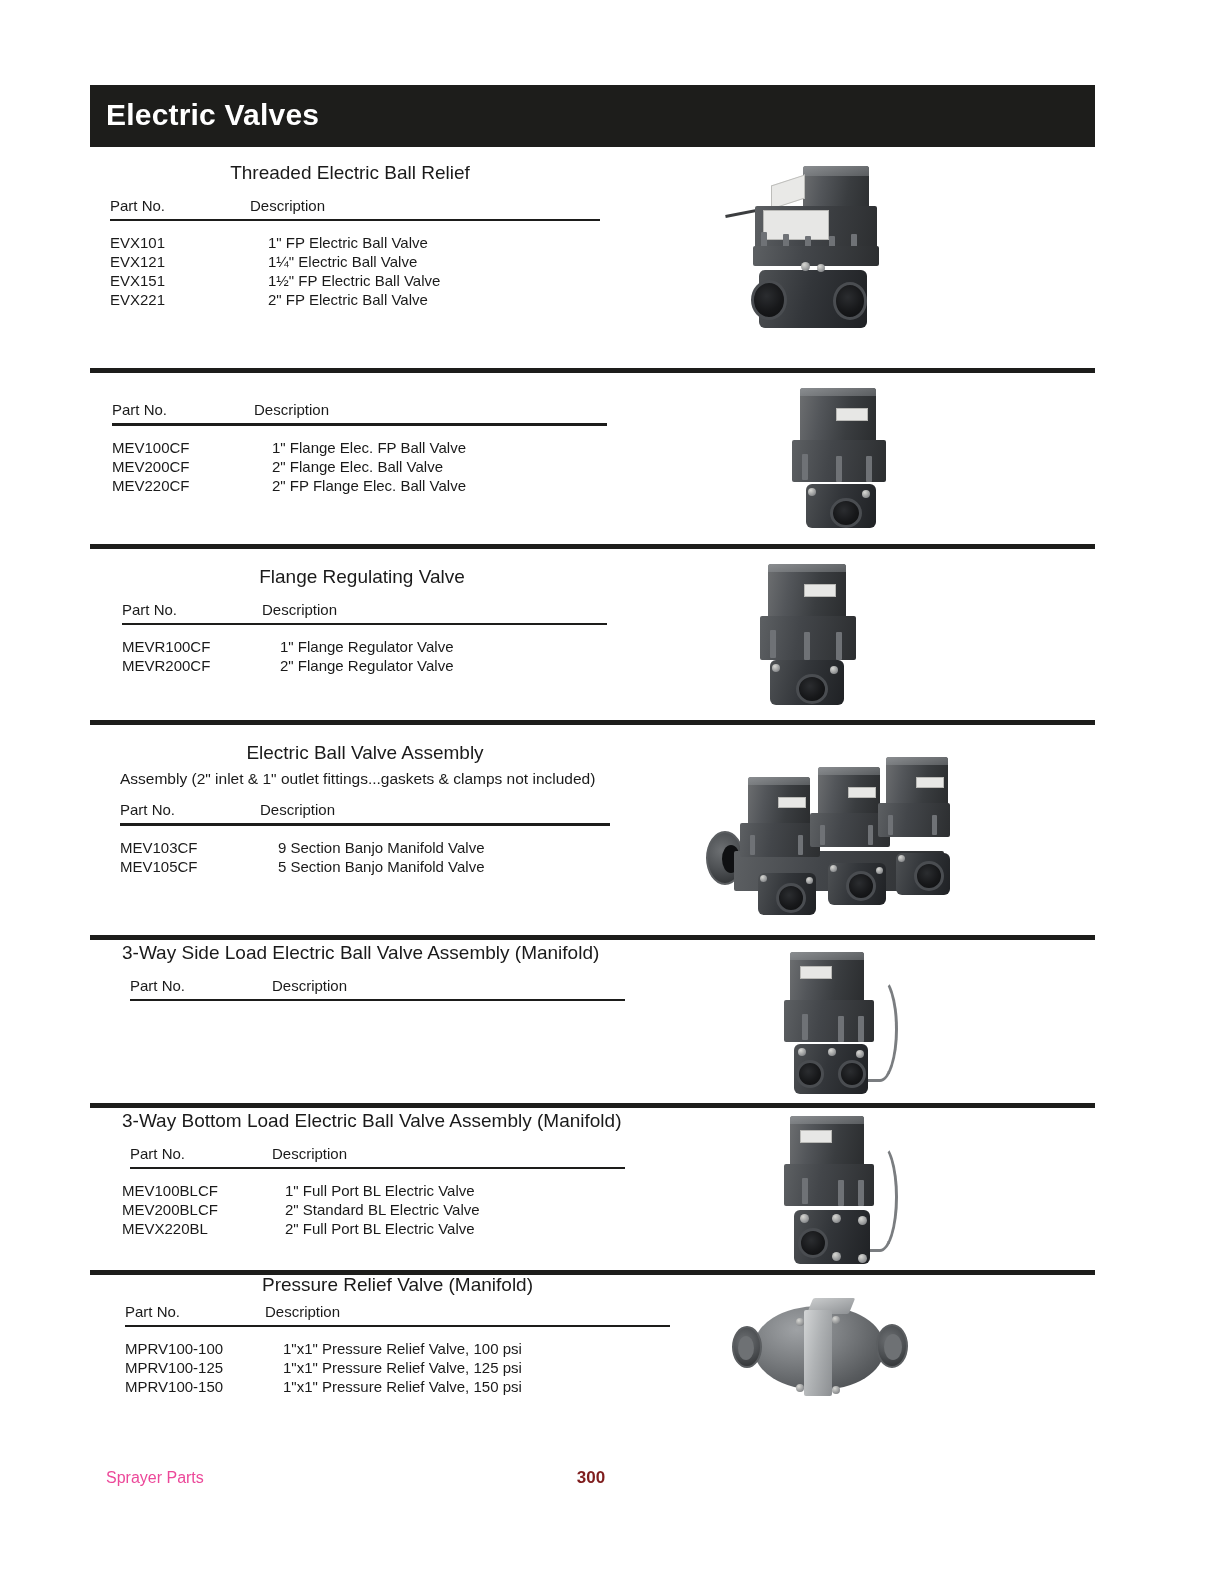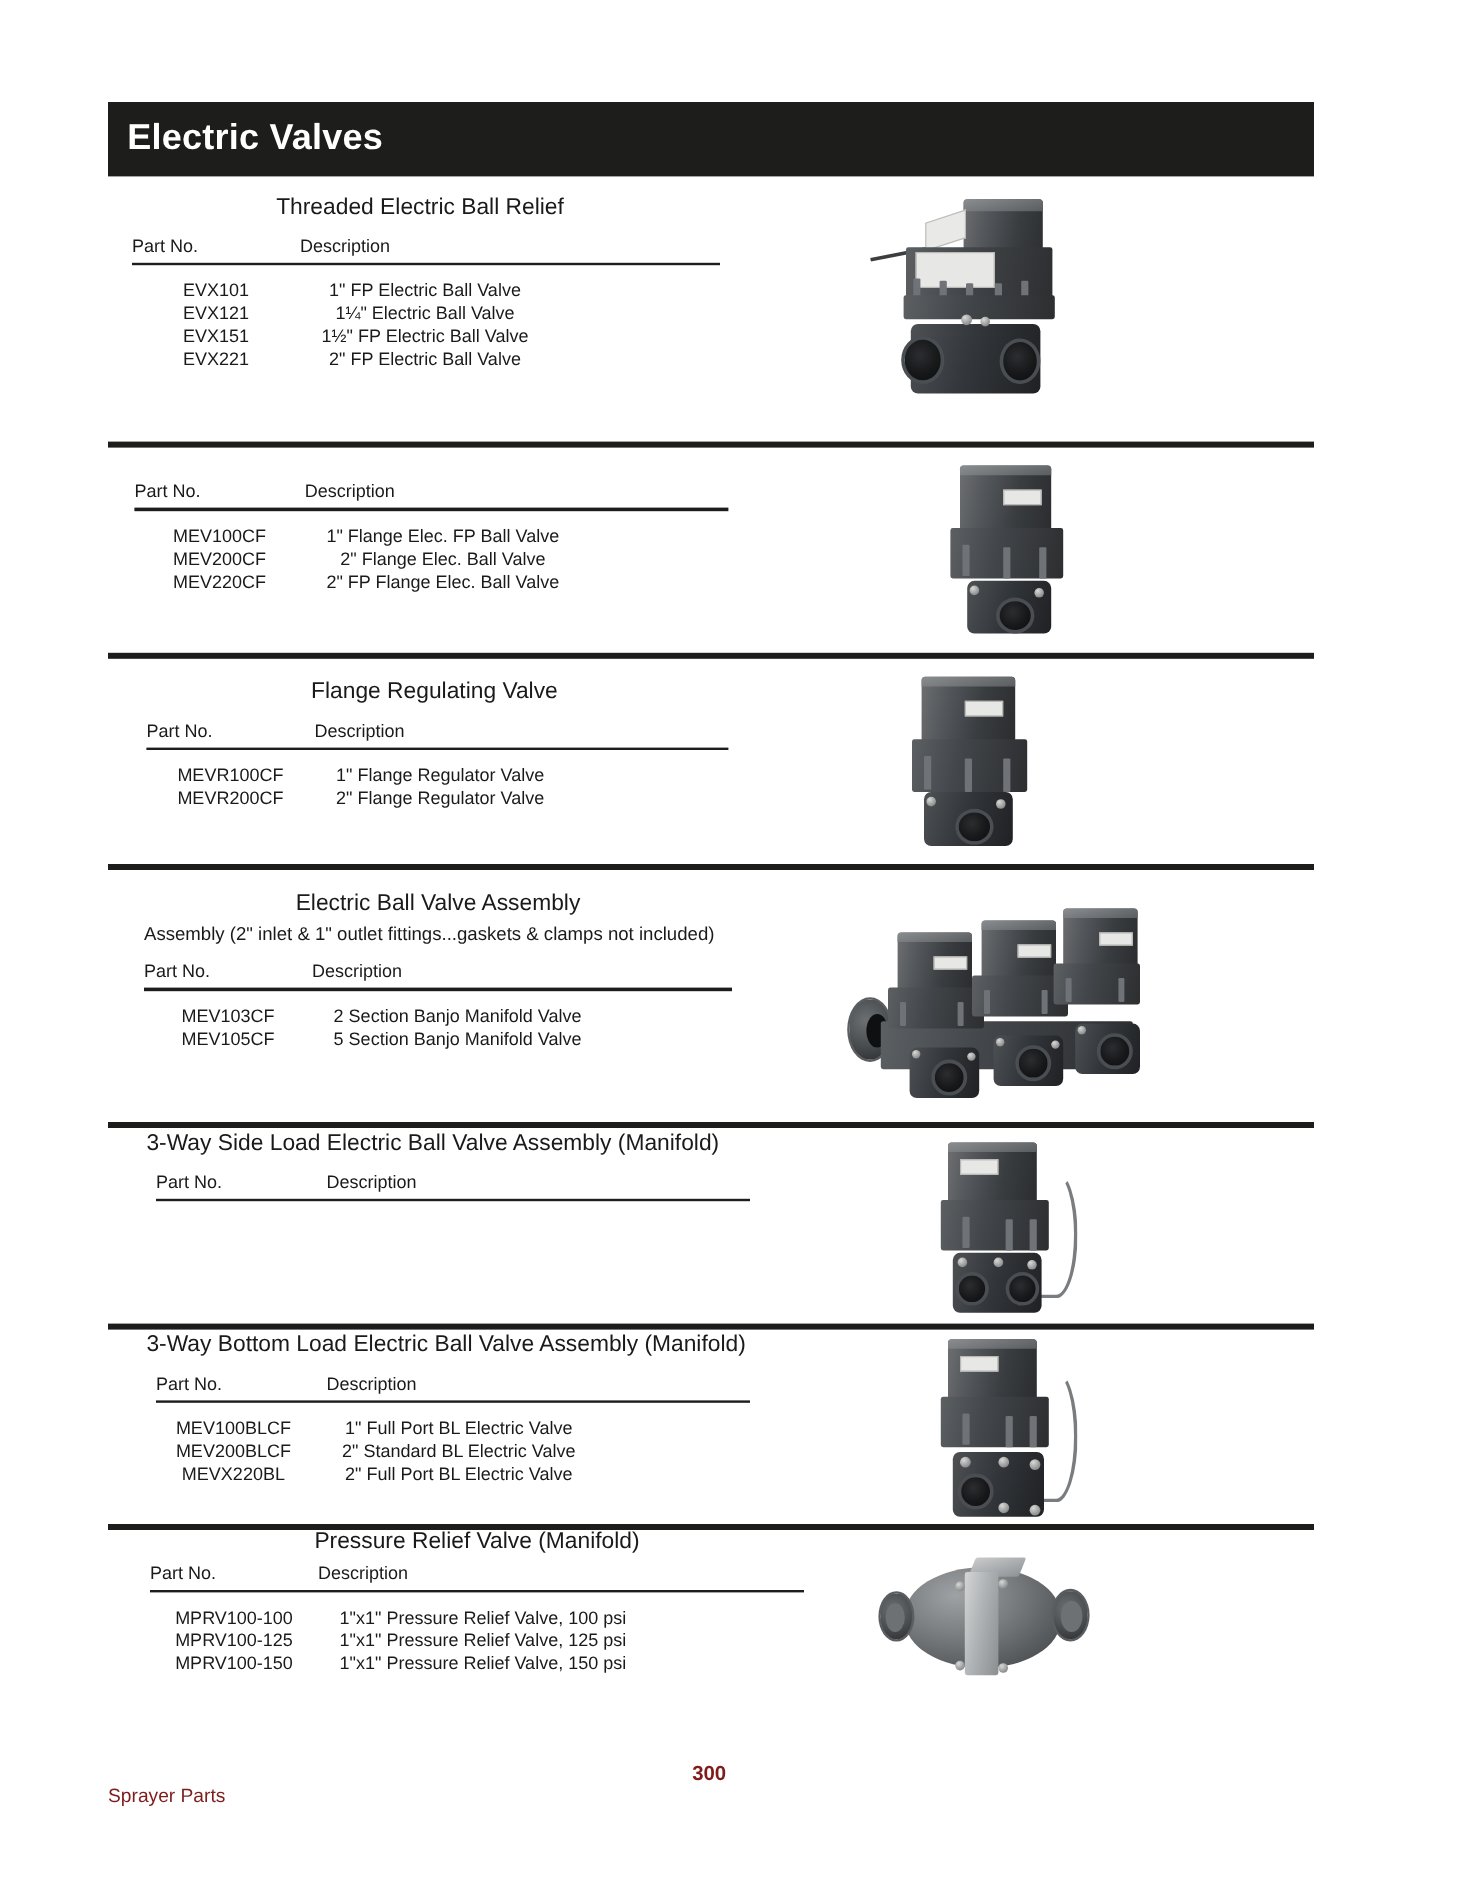--- a/index.html
+++ b/index.html
@@ -66,21 +66,20 @@
   .sec-sub {
     font-size: 15.5px;
     color: #1a1a1a;
     white-space: nowrap;
     line-height: 1.2;
   }
 
   table.parts {
     border-collapse: collapse;
     margin: 0;
-    text-align: center;
   }
   table.parts td {
     font-size: 15px;
     color: #1a1a1a;
     padding: 0;
     line-height: 19px;
     white-space: nowrap;
     vertical-align: top;
   }
   table.parts td.pn {
@@ -124,26 +123,25 @@
     font-weight: bold;
     letter-spacing: -0.5px;
     transform-origin: center;
   }
   .footer-url span {
     display: inline-block;
     transform: scaleX(0.92);
   }
   .foot-left {
     position: absolute;
-    left: 90px;
+    left: 106px;
     top: 1469px;
     font-size: 16px;
-    color: #7f1d1d;
+    color: #ec4899;
     white-space: nowrap;
-    margin-top: 20px;
   }
   .foot-page {
     position: absolute;
     left: 0;
     top: 1468px;
     width: 1182px;
     text-align: center;
     font-size: 17px;
     font-weight: bold;
     color: #7f1d1d;
@@ -382,21 +380,21 @@
     <div class="head-row" style="width:490px;">
       <div class="col-head" style="width:140px;">Part No.</div>
       <div class="col-head">Description</div>
     </div>
     <div class="head-rule" style="width:490px; margin-top:4px;"></div>
     <div class="spacer-12"></div>
     <table class="parts">
       <tbody>
         <tr>
           <td class="pn" style="width:140px;margin-top:25px;">MEV103CF</td>
-          <td>2 Section Banjo Manifold Valve</td>
+          <td>9 Section Banjo Manifold Valve</td>
         </tr>
         <tr>
           <td class="pn">MEV105CF</td>
           <td>5 Section Banjo Manifold Valve</td>
         </tr>
       </tbody>
     </table>
   </div>
 
   <div class="art" style="left:700px; top:735px; width:250px; height:180px;">

